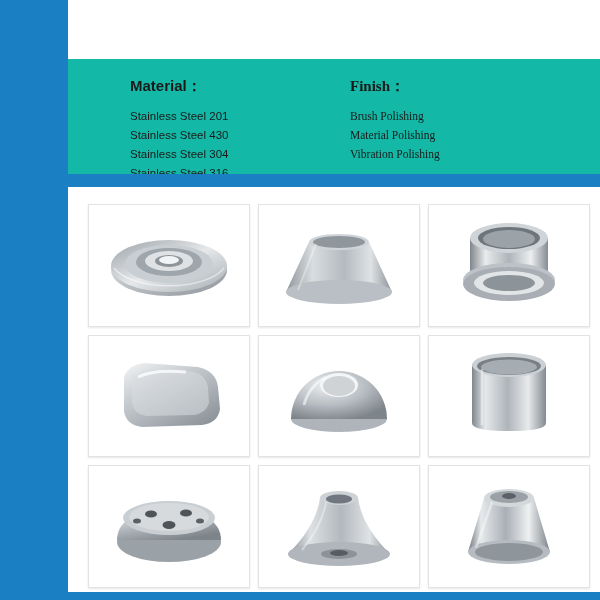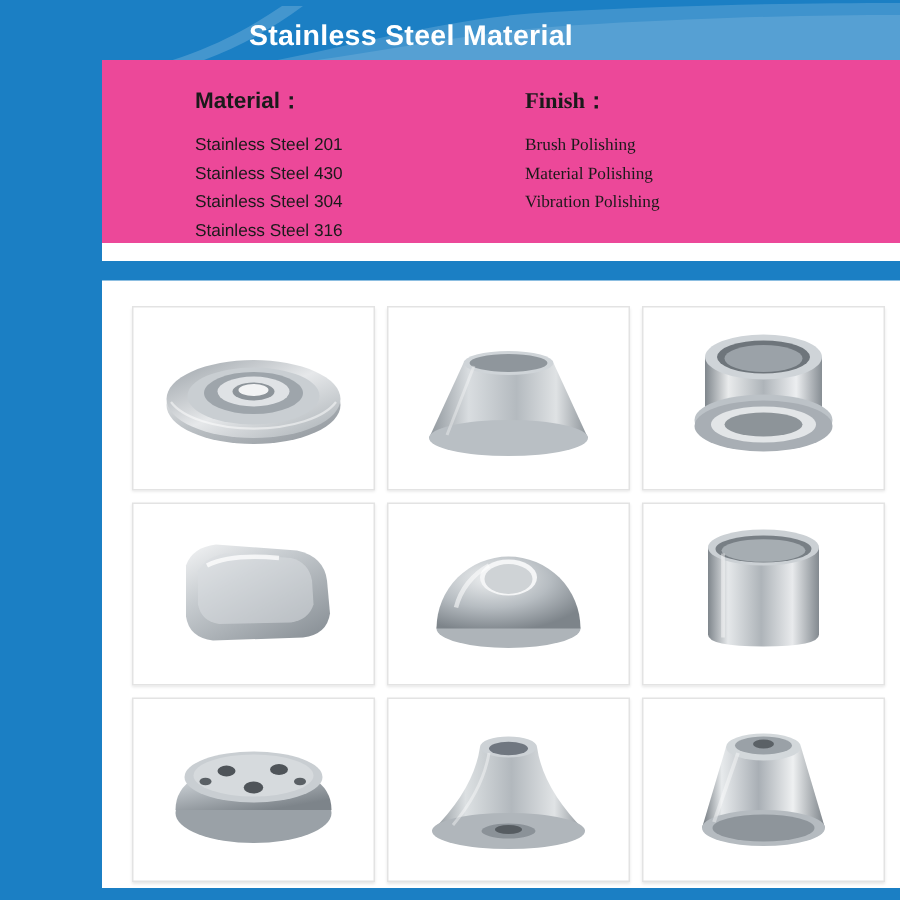--- a/index.html
+++ b/index.html
@@ -53,24 +53,24 @@
     font-size: 19px;
     font-weight: bold;
     color: #ffffff;
     letter-spacing: 0.2px;
     z-index: 3;
   }
   
   .spec-panel {
     position: absolute;
     left: 68px;
-    top: 40px;
+    top: 59px;
     width: 532px;
     height: 122px;
-    background: #ec4899;
+    background: #14b8a6;
   }
   .spec-col {
     position: absolute;
     top: 18px;
   }
   .spec-col.left { left: 62px; }
   .spec-col.right { left: 282px; font-family: Liberation Serif, serif; }
   .spec-heading {
     font-size: 15px;
     font-weight: bold;
@@ -128,29 +128,20 @@
     background: #1b7fc4;
   }
 </style>
 </head>
 <body>
 
 <div class="page">
 
   <div class="left-rail"></div>
 
-  <div class="header-band">
-    <svg class="header-curve" viewBox="0 0 532 52" preserveAspectRatio="none">
-      <rect x="0" y="0" width="532" height="52" fill="#1b7fc4"></rect>
-      <path d="M0,52 C120,52 190,14 300,8 C390,3 470,2 532,2 L532,52 Z" fill="#ffffff" opacity="0.16"></path>
-      <path d="M0,52 C140,50 210,22 330,16 C420,11 480,10 532,10 L532,52 Z" fill="#ffffff" opacity="0.12"></path>
-      <path d="M0,52 L0,52 C60,40 90,24 120,4 L134,4 C104,26 72,42 26,52 Z" fill="#ffffff" opacity="0.18"></path>
-    </svg>
-    <div class="header-title">Stainless Steel Material</div>
-  </div>
 
   <div class="spec-panel">
     <div class="spec-col left">
       <div class="spec-heading">Material：</div>
       <div class="spec-item">Stainless Steel 201</div>
       <div class="spec-item">Stainless Steel 430</div>
       <div class="spec-item">Stainless Steel 304</div>
       <div class="spec-item">Stainless Steel 316</div>
     </div>
     <div class="spec-col right">

